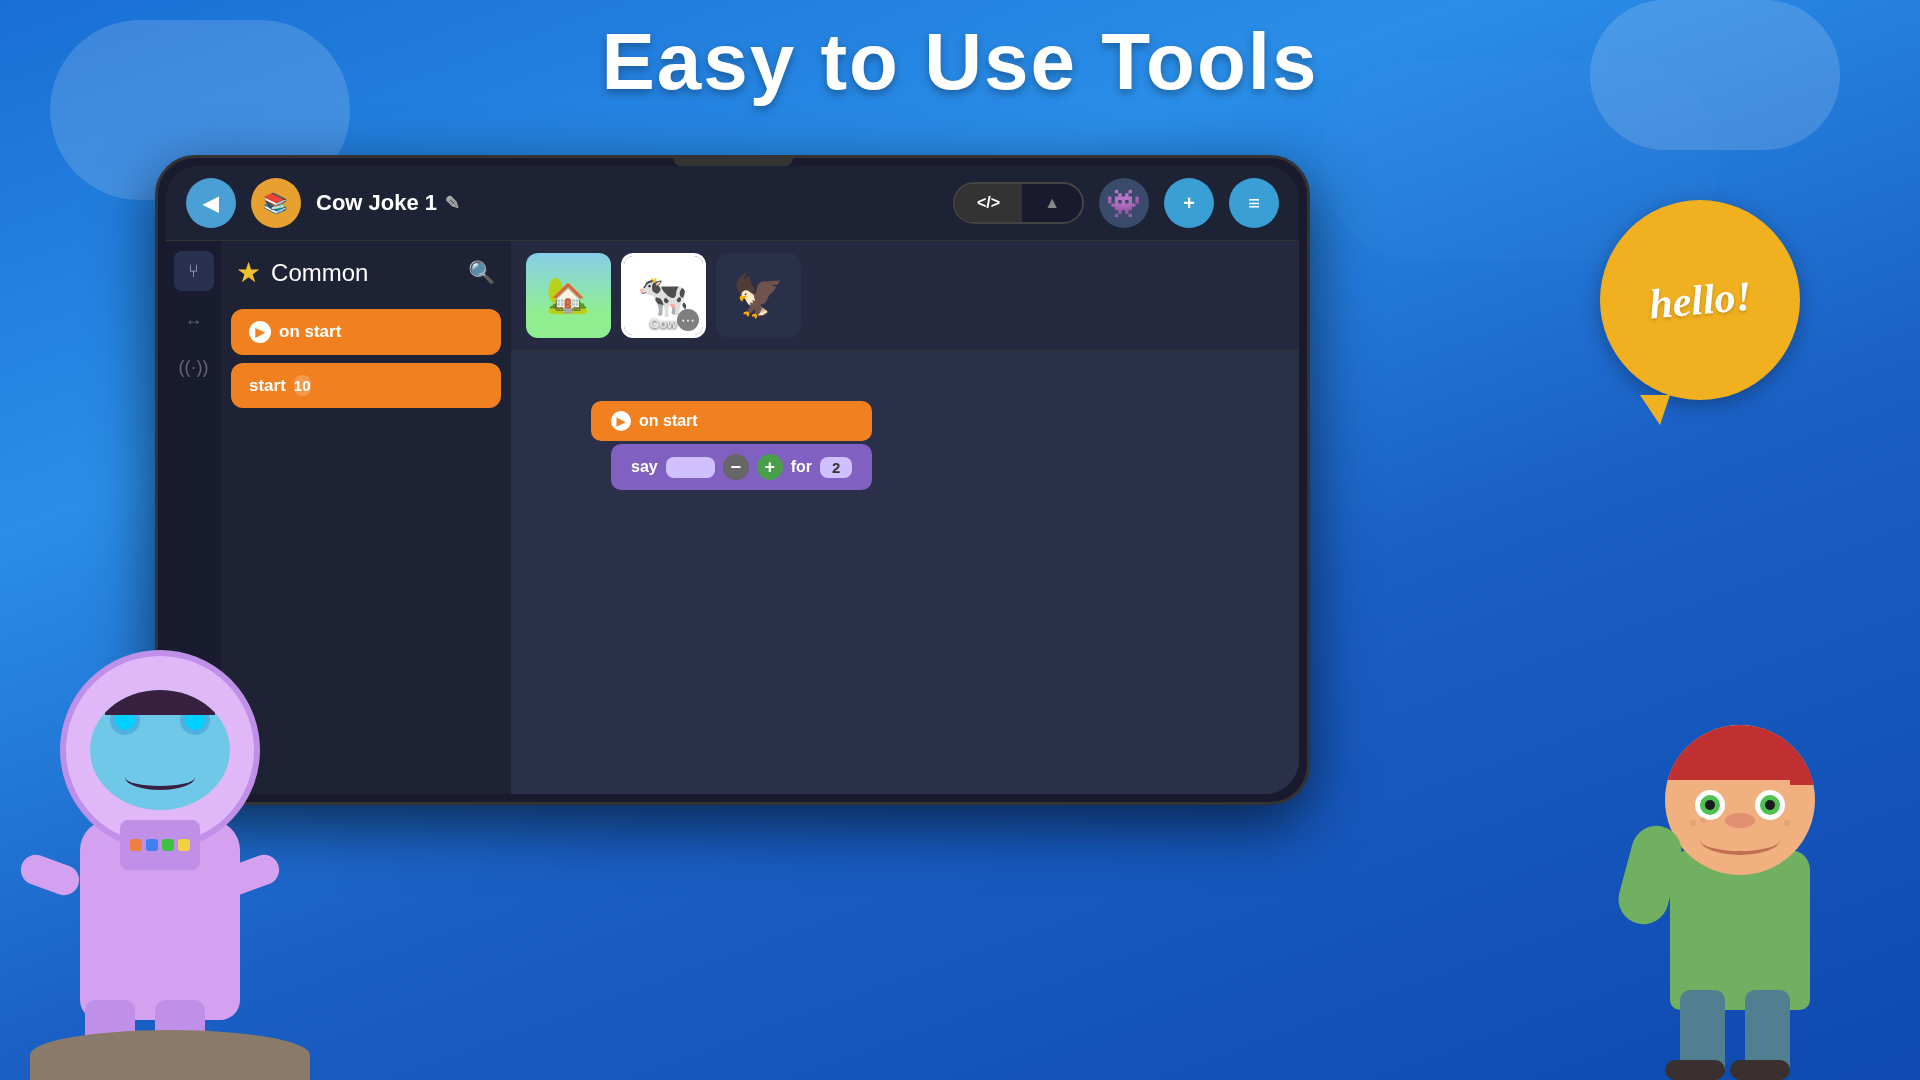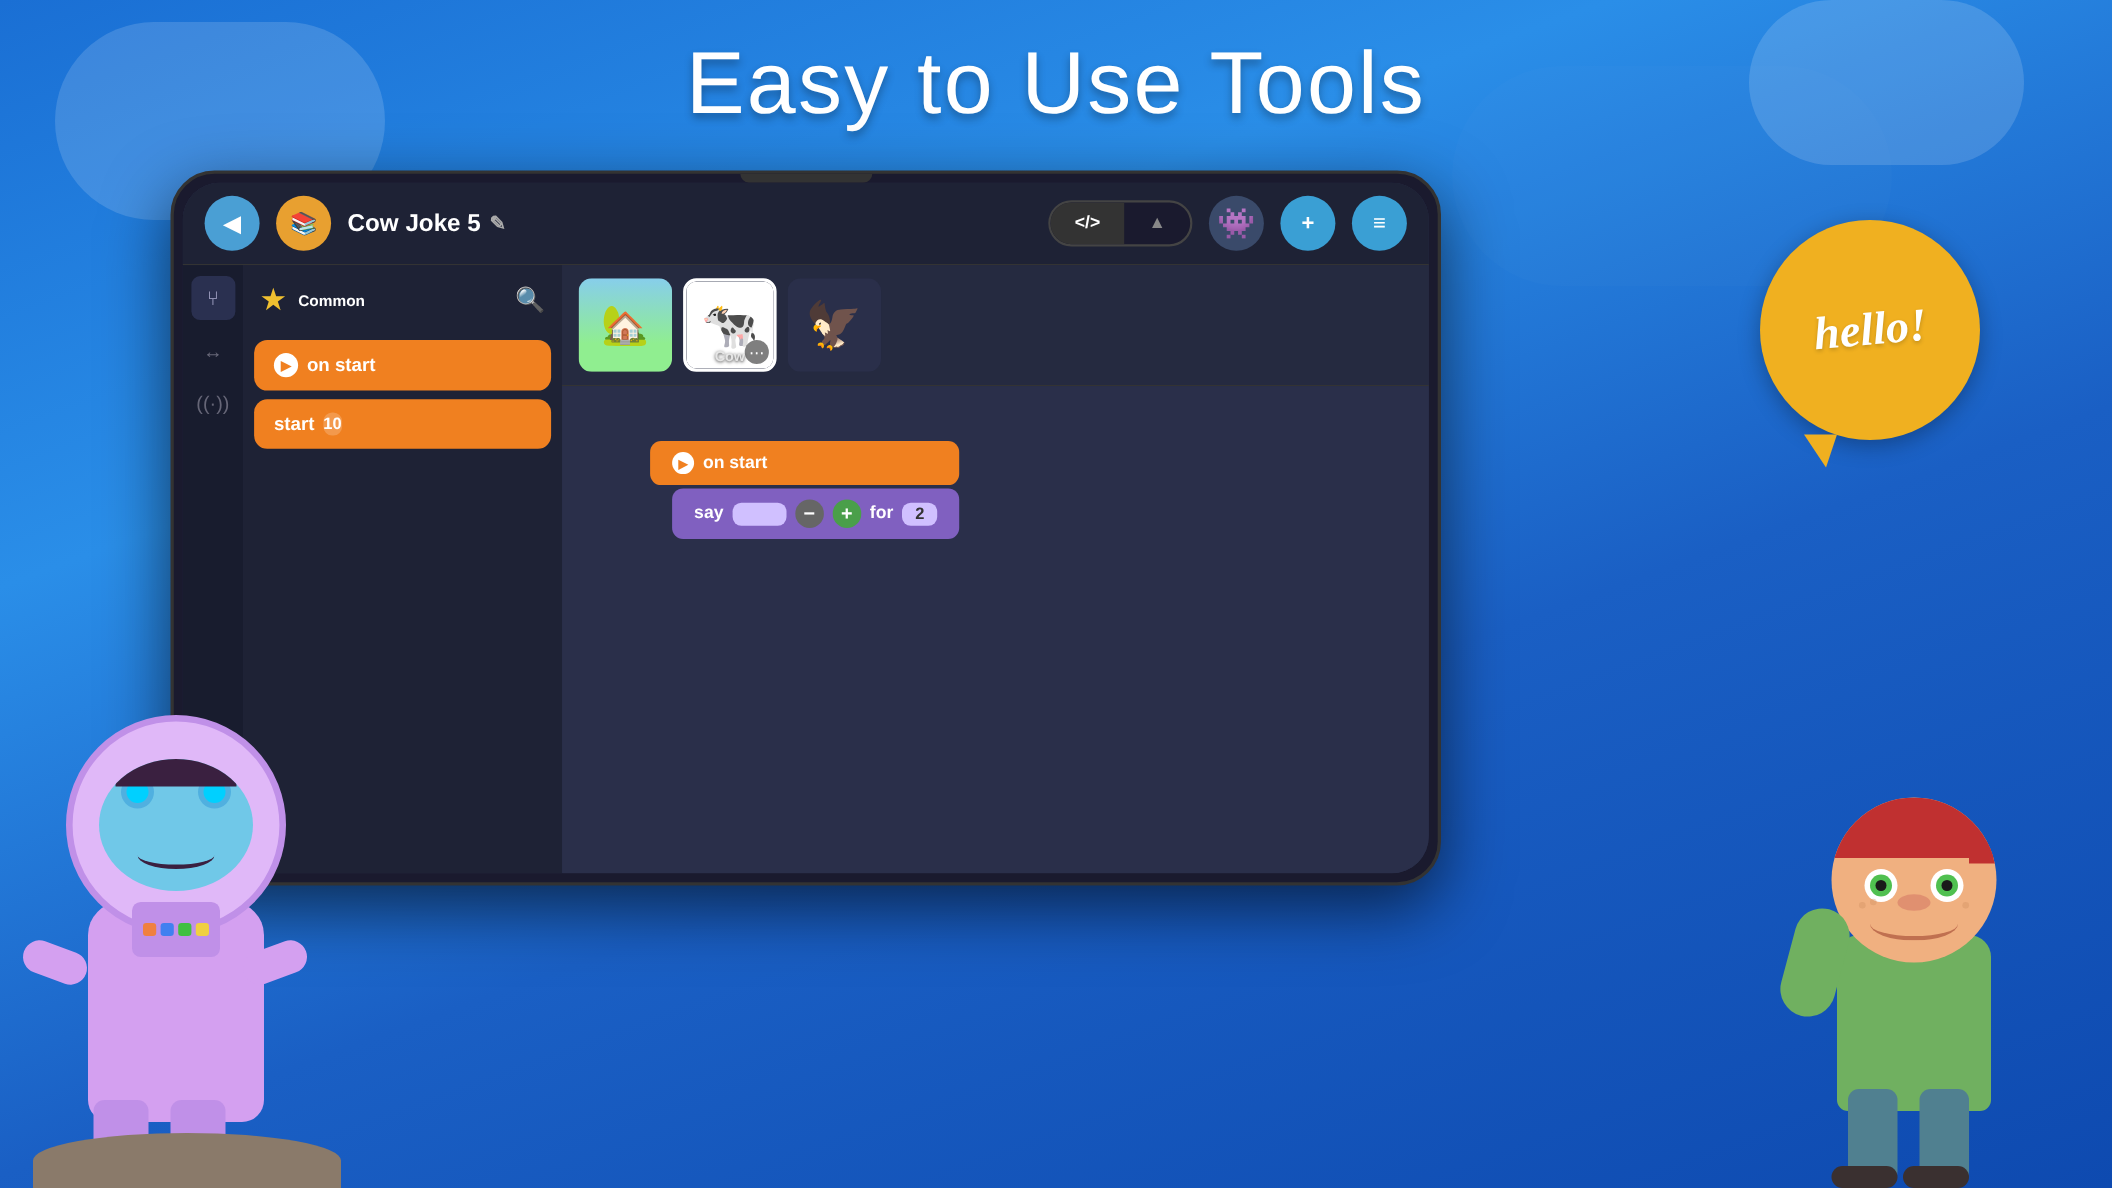--- a/index.html
+++ b/index.html
@@ -20,22 +20,22 @@
     }
     .cloud1 { width: 300px; height: 180px; top: 20px; left: 50px; border-radius: 90px; }
     .cloud2 { width: 250px; height: 150px; top: 0px; right: 80px; border-radius: 80px; }
     .cloud3 { width: 400px; height: 200px; top: 60px; right: 200px; border-radius: 100px; opacity:0.1; }
 
     
     .main-title {
       text-align: center;
       color: white;
       font-size: 80px;
-      font-weight: 400;
-      padding-top: 30px;
+      font-weight: 700;
+      padding-top: 16px;
       letter-spacing: 2px;
       text-shadow: 0 4px 8px rgba(0,0,0,0.3);
     }
 
     
     .device {
       position: absolute;
       top: 155px;
       left: 155px;
       width: 1155px;
@@ -187,22 +187,22 @@
       gap: 10px;
     }
 
     .star-icon {
       font-size: 28px;
       color: #f0c030;
     }
 
     .category-label {
       color: white;
-      font-size: 14px;
-      font-weight: bold;
+      font-size: 24px;
+      font-weight: normal;
       flex: 1;
     }
 
     .search-icon {
       font-size: 22px;
       color: #888;
       cursor: pointer;
     }
 
     
@@ -486,21 +486,21 @@
     <div class="app-ui">
 
       <div class="top-bar">
         <button class="btn-circle btn-back">
           <span>◀</span>
         </button>
         <button class="btn-circle btn-book">
           <span>📚</span>
         </button>
         <div class="project-title">
-          <span>Cow Joke 5</span>
+          <span>Cow Joke 1</span>
           <span class="edit-icon">✎</span>
         </div>
         <div class="spacer"></div>
         <div class="code-toggle">
           <button class="code-btn">
             <span>&lt;/&gt;</span>
           </button>
           <button class="stage-btn">
             <span>▲</span>
           </button>

